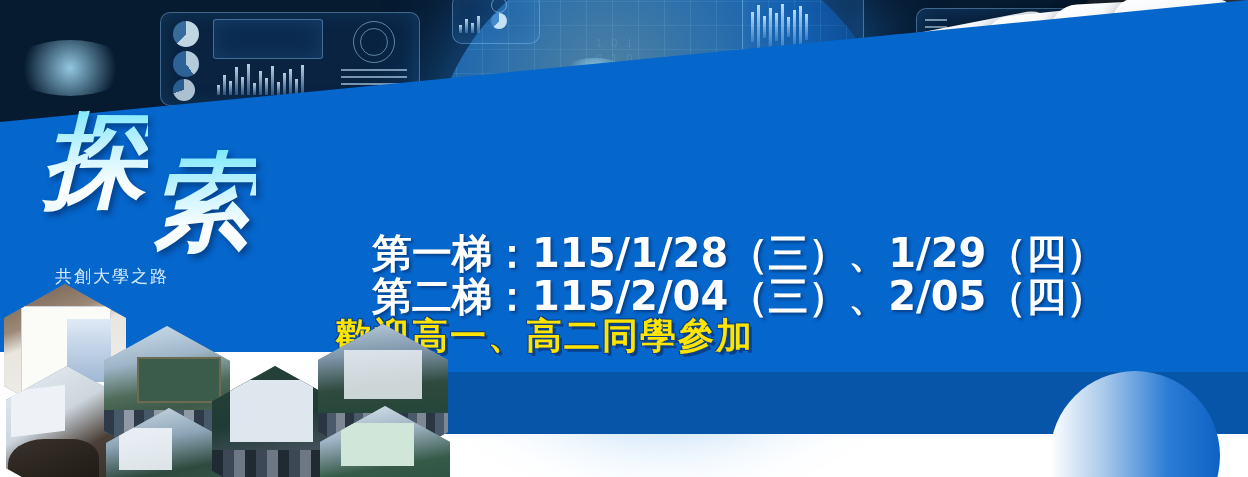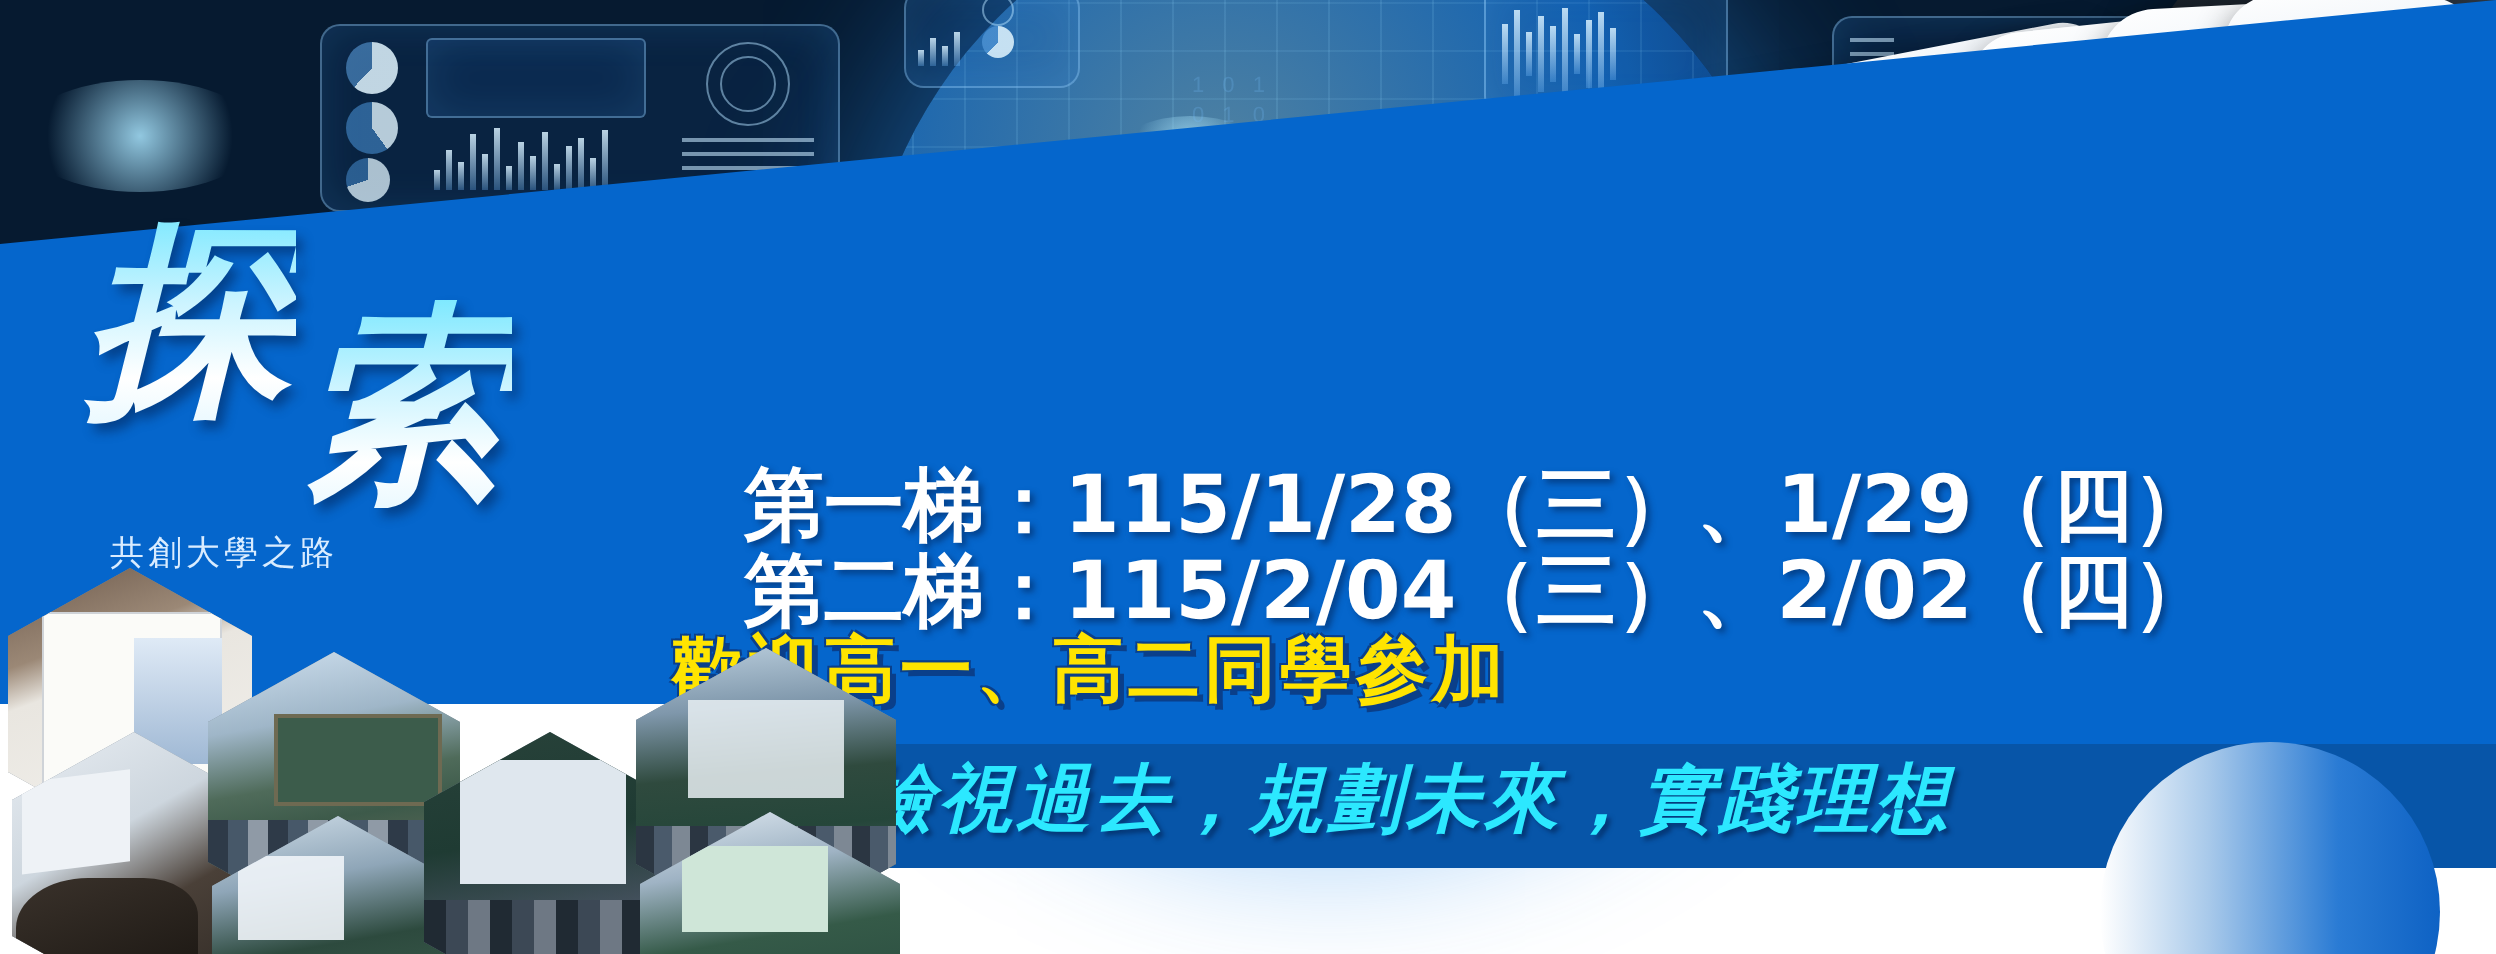--- a/index.html
+++ b/index.html
@@ -369,26 +369,25 @@
   <div class="tansuo tansuo-1">探</div>
   <div class="tansuo tansuo-2">索</div>
 
   <div class="sub-lines">
     <span class="l2">共創大學之路</span>
   </div>
 
 
   <div class="dates">
     <div class="date-line">第一梯：115/1/28（三）、1/29（四）</div>
-    <div class="date-line">第二梯：115/2/04（三）、2/02（四）</div>
+    <div class="date-line">第二梯：115/2/04（三）、2/05（四）</div>
   </div>
 
   <div class="welcome">歡迎高一、高二同學參加</div>
 
-  <div class="slogan">檢視過去，規劃未來，實踐理想</div>
 
   <div class="collage">
     <div class="hex" style="left:4px;top:-4px;width:122px;height:136px;">
       <div class="scene ph-poster"></div>
     </div>
     <div class="hex" style="left:6px;top:78px;width:122px;height:136px;">
       <div class="scene ph-desk"></div>
     </div>
     <div class="hex" style="left:104px;top:38px;width:126px;height:140px;">
       <div class="scene ph-class1"></div>

